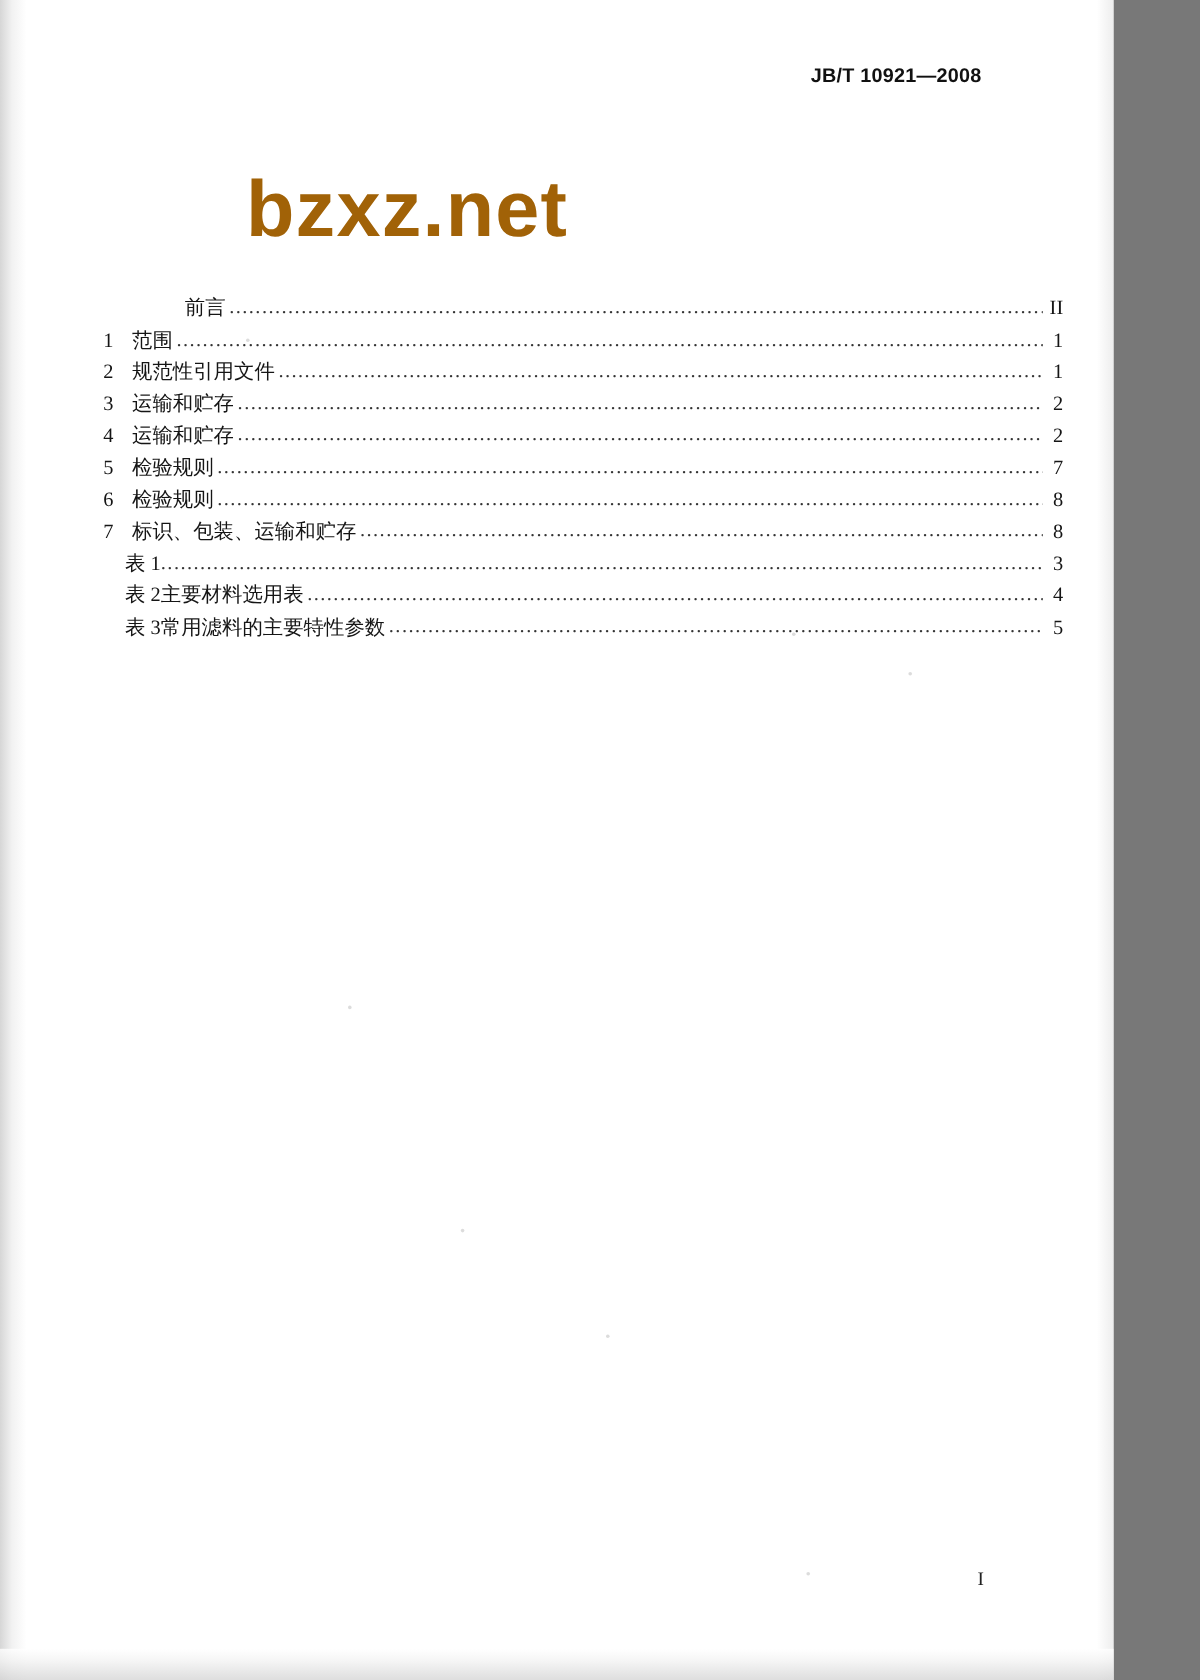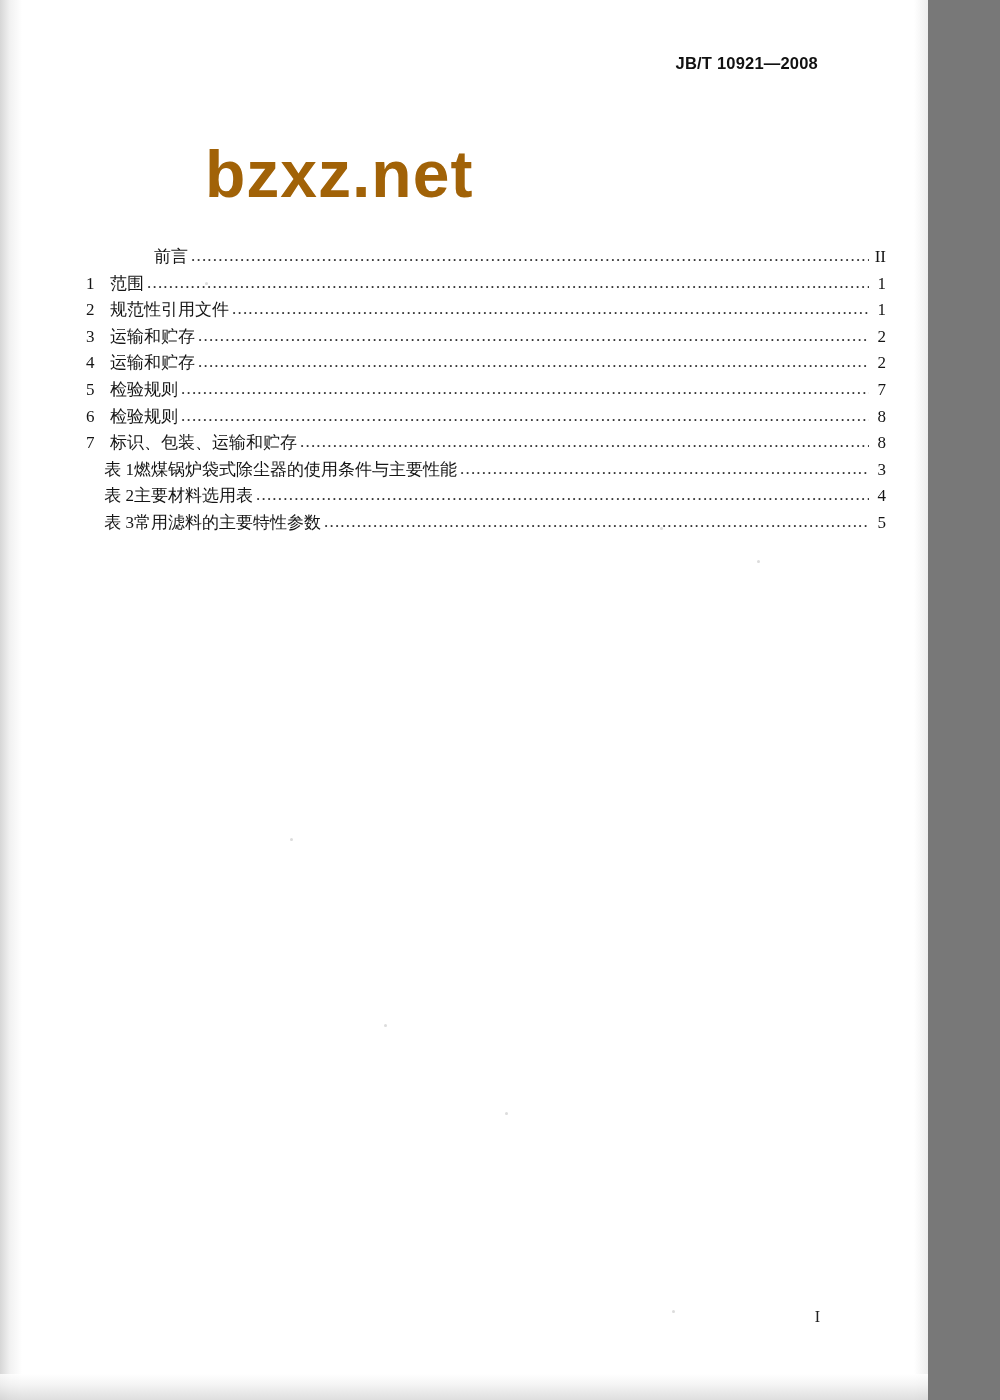--- a/index.html
+++ b/index.html
@@ -191,21 +191,20 @@
         <span class="toc-page">8</span>
       </div>
       <div class="toc-row">
         <span class="toc-num">7</span>
         <span class="toc-label">标识、包装、运输和贮存</span>
         <span class="toc-dots">....................................................................................................................................................................</span>
         <span class="toc-page">8</span>
       </div>
       <div class="toc-row">
         <span class="toc-num tbl">表 1</span>
-        <span class="toc-label">燃煤锅炉袋式除尘器的使用条件与主要性能</span>
         <span class="toc-dots">....................................................................................................................................................................</span>
         <span class="toc-page">3</span>
       </div>
       <div class="toc-row">
         <span class="toc-num tbl">表 2</span>
         <span class="toc-label">主要材料选用表</span>
         <span class="toc-dots">....................................................................................................................................................................</span>
         <span class="toc-page">4</span>
       </div>
       <div class="toc-row">

